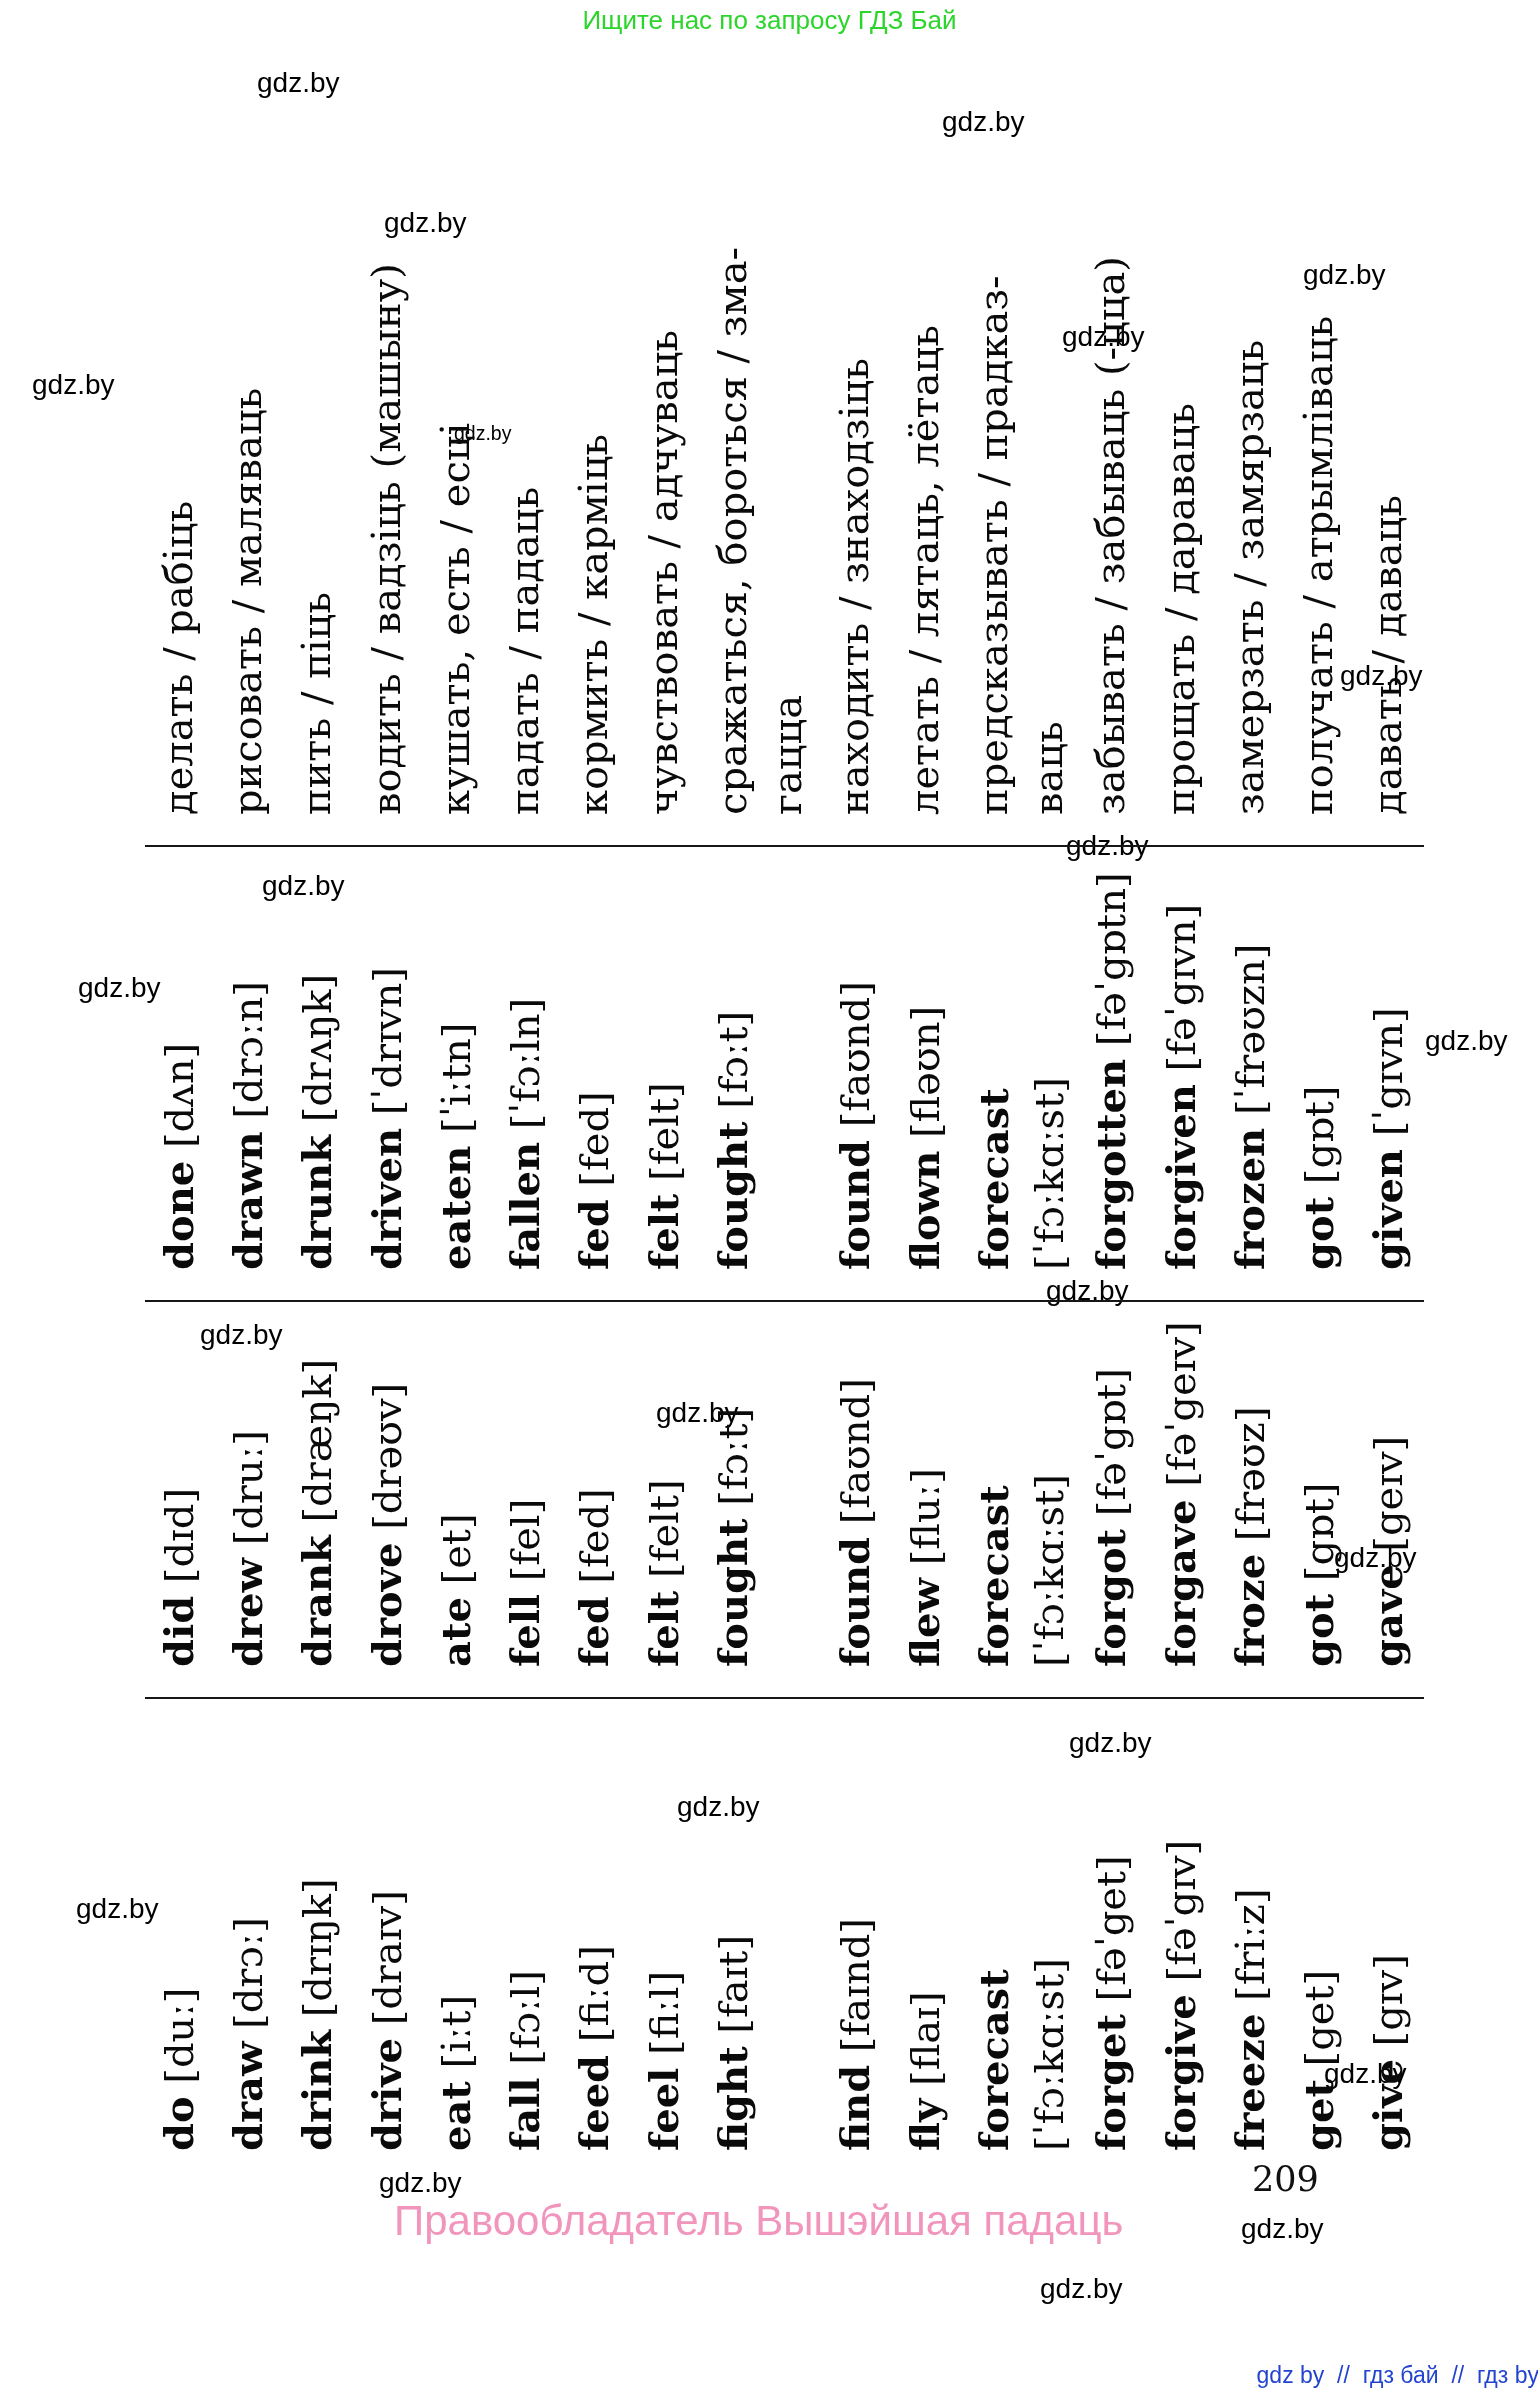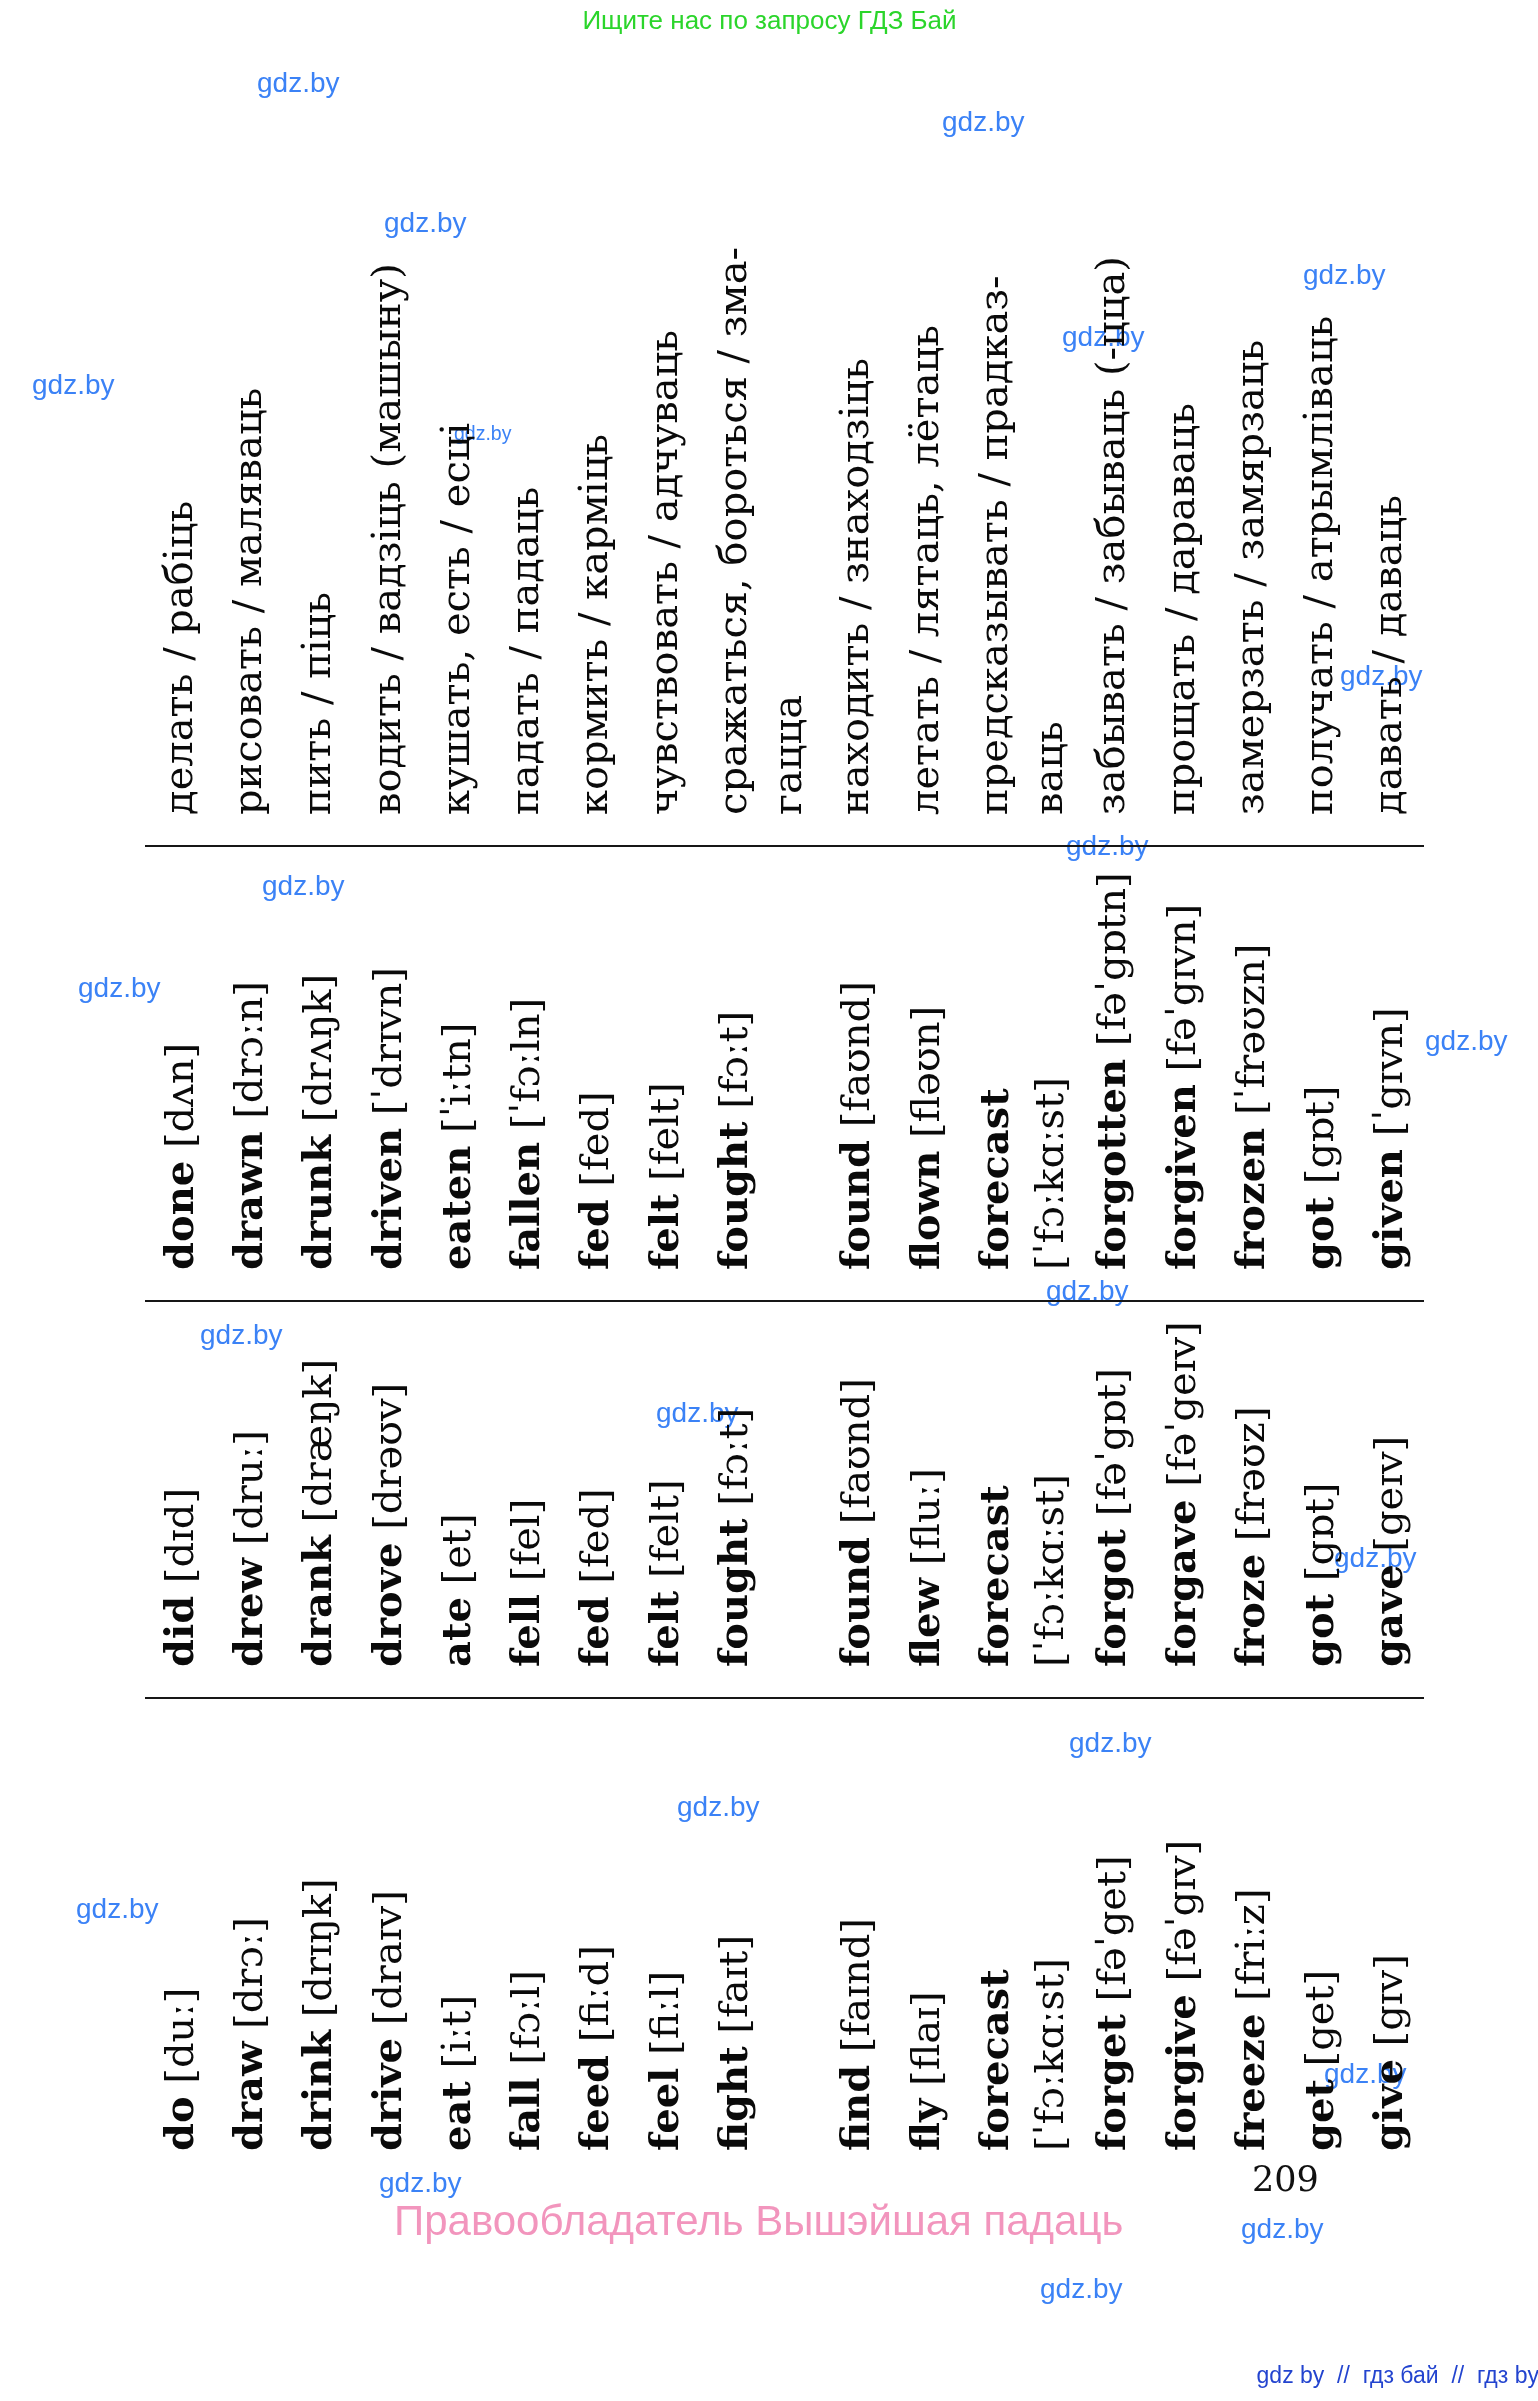--- a/index.html
+++ b/index.html
@@ -26,21 +26,21 @@
     left: 0;
     width: 100%;
     text-align: center;
     font-size: 26px;
     color: #2bd52b;
   }
   
   .wm {
     position: absolute;
     font-size: 28px;
-    color: #3b82f6;
+    color: #000000;
     white-space: nowrap;
   }
   
   .scan {
     position: absolute;
     left: 133px;
     top: 2181px;
     width: 1977px;
     height: 1206px;
     transform: rotate(-90deg);

